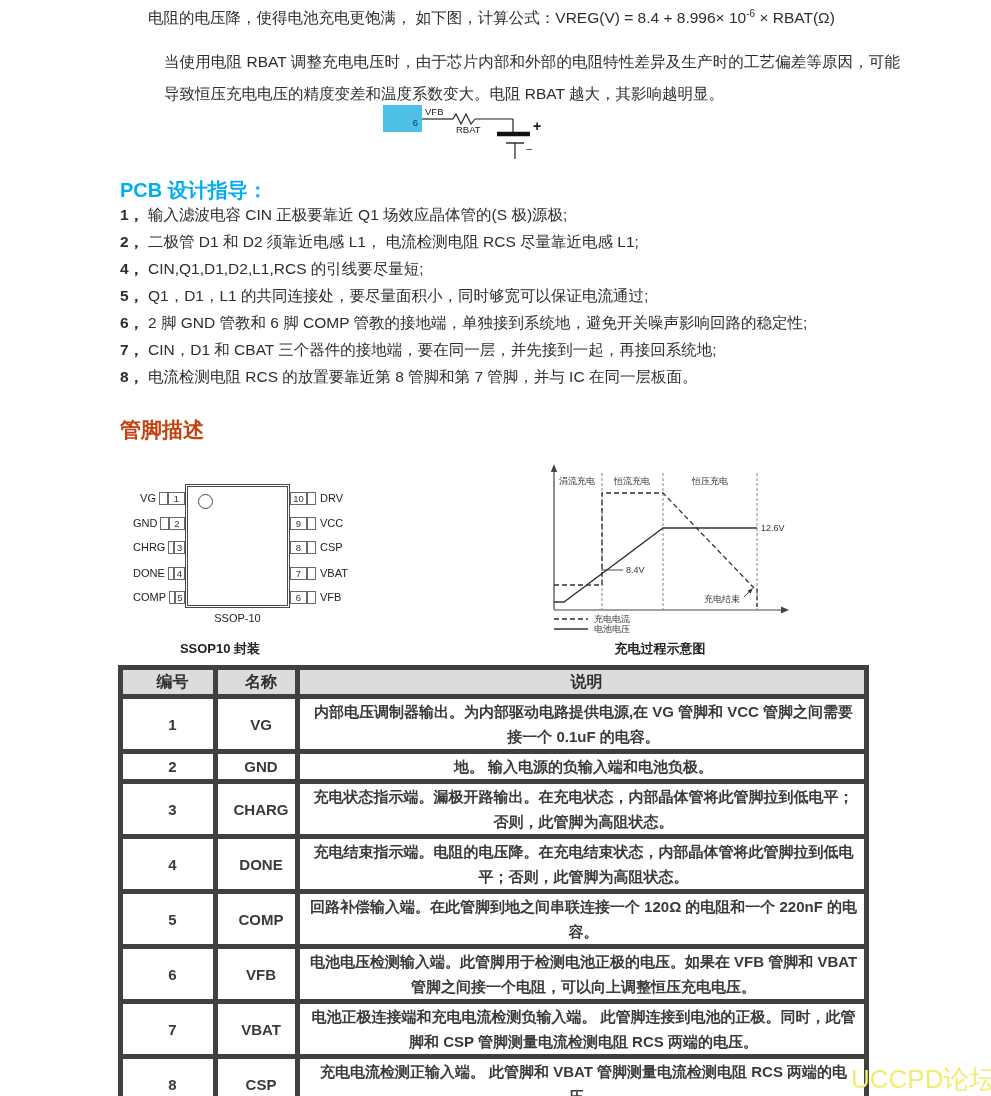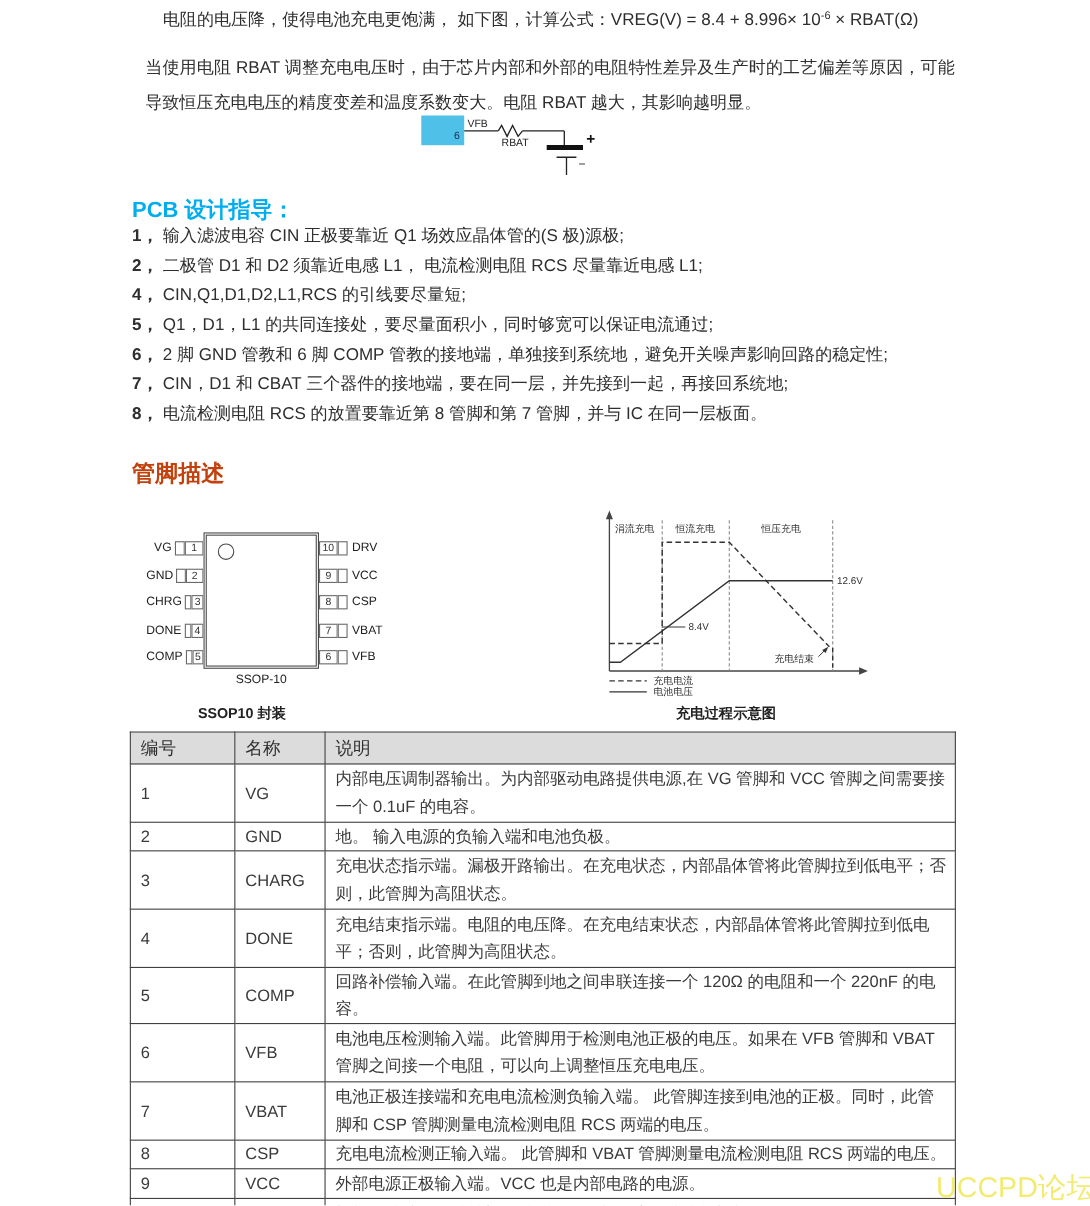--- a/index.html
+++ b/index.html
@@ -3,21 +3,21 @@
 <meta charset="utf-8">
 <style>
   * { margin:0; padding:0; box-sizing:border-box; }
   html,body { background:#fff; }
   body { font-family:"Liberation Sans","DejaVu Sans",sans-serif; color:#2e2e2e; }
   .page { position:relative; width:991px; height:1096px; background:#fff; overflow:hidden; }
 
   
   .intro-line1 { position:absolute; left:148px; top:8px; font-size:15.5px; color:#2e2e2e; white-space:nowrap; }
   .intro-line1 sup { font-size:10px; }
-  .intro-para2 { position:absolute; left:132px; top:46px; width:736px; font-size:15.5px; line-height:32px; color:#2e2e2e; text-align:justify; }
+  .intro-para2 { position:absolute; left:164px; top:46px; width:736px; font-size:15.5px; line-height:32px; color:#2e2e2e; text-align:justify; }
 
   
   .vfb-svg { position:absolute; left:378px; top:100px; }
 
   
   .pcb-heading { position:absolute; left:120px; top:177px; font-size:20px; font-weight:bold; color:#00AEEF; }
   .pcb-list { position:absolute; left:120px; top:201px; width:770px; }
   .pcb-list .li { line-height:27px; font-size:15.5px; color:#2e2e2e; white-space:nowrap; }
   .pcb-list .num { font-weight:bold; display:inline-block; width:28px; }
 
@@ -43,21 +43,21 @@
   
   .chart-svg { position:absolute; left:548px; top:461px; }
 
   
   .cap { position:absolute; top:640px; font-size:13px; font-weight:bold; color:#222; text-align:center; }
   .cap.left { left:120px; width:200px; }
   .cap.right { left:560px; width:200px; }
 
   
   .pin-table { position:absolute; left:118px; top:665px; border-collapse:collapse; table-layout:fixed; width:751px; }
-  .pin-table th, .pin-table td { border:1px solid #404040; font-weight:normal; font-size:15px; color:#3a3a3a; padding:0 0 0 9px; text-align:left; vertical-align:middle; }
+  .pin-table th, .pin-table td { border:5px solid #404040; font-weight:bold; font-size:15px; color:#3a3a3a; padding:0 0 0 9px; text-align:center; vertical-align:middle; }
   .pin-table th { background:#DCDCDC; height:29px; font-size:16px; color:#2e2e2e; }
   .pin-table col.c1 { width:95px; }
   .pin-table col.c2 { width:82px; }
   .pin-table td.desc { line-height:25px; padding-right:6px; }
   tr.tall { height:53px; }
   tr.short { height:26px; }
   tr.h27 { height:27px; }
   tr.h28 { height:28px; }
 
   .watermark { position:absolute; left:851px; top:1062px; font-size:26px; color:#F3EB6F; letter-spacing:0; white-space:nowrap; }

